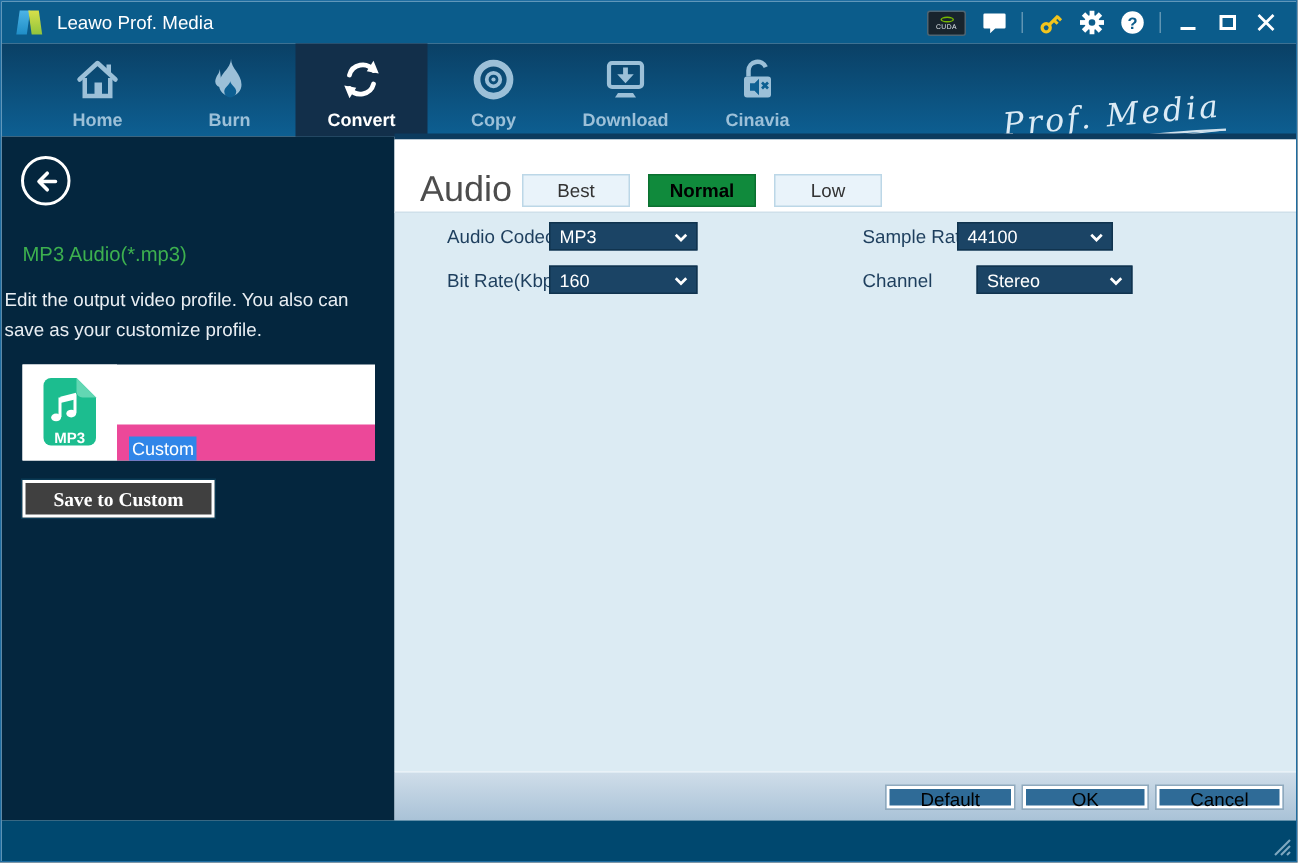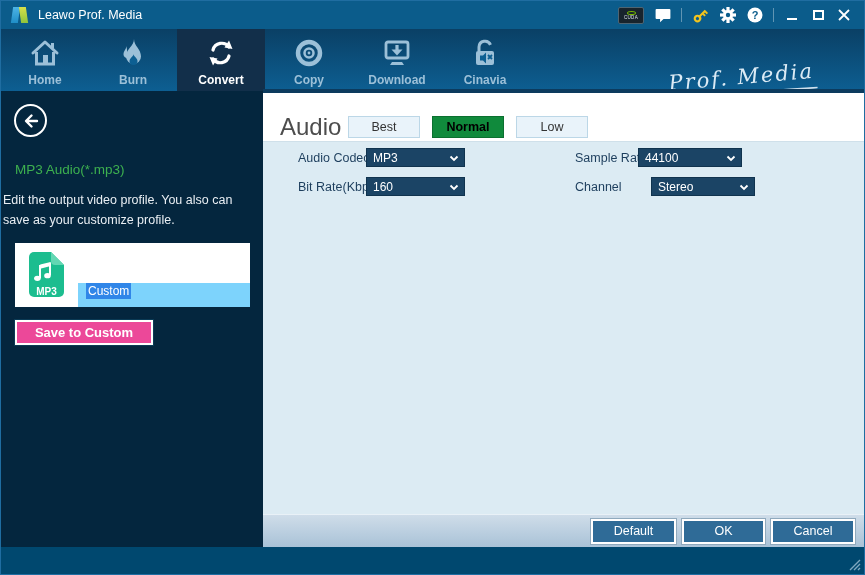--- a/index.html
+++ b/index.html
@@ -22,21 +22,21 @@
   .cuda .eye{ width:9px; height:4px; border:1px solid #76b900; border-radius:50%; }
   .cuda .cuda-txt{ color:#dfe6ea; font-size:4.5px; line-height:5px; letter-spacing:.3px; }
   .tb-ico{ width:17px; height:17px; display:flex; align-items:center; justify-content:center; cursor:pointer; }
   .tb-sep{ width:1px; height:14px; background:rgba(255,255,255,.35); }
   .win-btn{ display:flex; align-items:center; justify-content:center; width:16px; height:18px; cursor:pointer; }
   .min-glyph{ width:10px; height:2px; background:#fff; margin-top:8px; }
   .max-glyph{ width:11px; height:10px; border:2px solid #fff; }
 
   
   .navbar{ position:absolute; left:0; top:28px; width:100%; height:62px;
-    background:linear-gradient(#0a4065,#0d5f92); display:flex; padding-left:0; }
+    background:linear-gradient(#0a4065,#0d5f92); display:flex; padding-left:20px; }
   .tab{ width:88px; height:62px; display:flex; flex-direction:column; align-items:center;
     justify-content:flex-start; padding-top:9px; gap:5px; cursor:pointer; color:#9cc0d8; }
   .tab .nicon{ width:30px; height:30px; }
   .tab .nlabel{ font-size:12px; font-weight:bold; }
   .tab.active{ background:#122f4a; color:#fff; }
   .brand{ position:absolute; right:42px; top:36px; width:160px; text-align:center;
     transform:rotate(-5deg); color:#dcebf5; pointer-events:none; }
   .brand .brand-text{ font-family:"DejaVu Serif", serif; font-style:italic;
     font-size:21px; letter-spacing:2px; }
 
@@ -44,46 +44,46 @@
   .left{ position:absolute; left:0; top:90px; width:262px; bottom:27px; background:#04263e; }
   .back{ position:absolute; left:13px; top:13px; width:33px; height:33px; border:2.5px solid #fff;
     border-radius:50%; display:flex; align-items:center; justify-content:center; cursor:pointer; }
   .lp-title{ position:absolute; left:62px; top:17px; color:#fff; font-size:23px; font-weight:400; }
   .profile-name{ position:absolute; left:14px; top:71px; color:#3db04f; font-size:13.5px; }
   .desc{ position:absolute; left:2px; top:99px; width:236px; color:#e9eef3;
     font-size:12.5px; line-height:20px; }
   .card{ position:absolute; left:14px; top:152px; width:235px; height:64px; background:#fff;
     display:flex; cursor:pointer; }
   .card-iconzone{ width:63px; height:100%; display:flex; align-items:center; justify-content:center; background:#fff; }
-  .card-namezone{ flex:1; background:#7dd3fc; display:flex; align-items:flex-start;margin-top:40px; }
+  .card-namezone{ flex:1; background:#ec4899; display:flex; align-items:flex-end;margin-top:40px; }
   .sel-name{ margin-left:8px; background:#3086e8; color:#fff; font-size:12px; padding:1px 2px; cursor:text; }
-  .save-btn{ position:absolute; left:14px; top:229px; width:138px; height:25px; background:#ec4899;
+  .save-btn{ position:absolute; left:14px; top:229px; width:128px; height:25px; background:#404040;
     border:2px solid #fff; color:#fff; font-weight:bold; font-size:13px;
-    font-family:Liberation Sans, sans-serif; cursor:pointer; box-shadow:0 0 0 1px #0a3a55; }
+    font-family:Liberation Serif, serif; cursor:pointer; box-shadow:0 0 0 1px #0a3a55; }
 
   .right{ position:absolute; left:262px; top:88px; right:0; bottom:27px; }
   .right-strip{ position:absolute; left:0; top:0; right:0; height:4px; background:#0c3b5e; }
   .right-header{ position:absolute; left:0; top:4px; right:0; height:49px; background:#fff;
     border-bottom:1px solid #cfe0ea; }
   .audio-title{ position:absolute; left:17px; top:20px; color:#4d4d4d; font-size:24px; font-weight:400; }
   .quality{ position:absolute; left:85px; top:23px; display:flex; gap:12px; }
   .q-btn{ width:72px; height:22px; background:#e9f3fa; border:1px solid #bcd7e7; color:#333;
     font-size:12.5px; font-family:"Liberation Sans", sans-serif; cursor:pointer; }
   .q-btn.active{ background:#108a3c; border:1px solid #0b7030; color:#000000; font-weight:bold; }
 
   .form{ position:absolute; left:0; top:53px; right:0; bottom:33px; background:#dcebf3; }
   .f-label{ position:absolute; color:#1d3e5d; font-size:12.5px; }
   .f-select{ position:absolute; height:19px; background:#1b4465; border:1px solid #10334e;
     color:#fff; font-size:12px; display:flex; align-items:center; padding-left:6px; cursor:pointer; }
   .f-select .chev{ position:absolute; right:5px; top:6px; }
 
   .footer{ position:absolute; left:0; bottom:0; right:0; height:33px;
     background:linear-gradient(#cfdde9,#a9c2d7); border-top:1px solid #e9f1f7;
     display:flex; align-items:center; justify-content:flex-end; gap:6px; padding-right:9px; }
-  .ft-btn{ width:85px; height:25px; background:#2f6b97; border:2px solid #fff; color:#ffffff;
+  .ft-btn{ width:85px; height:15px; background:#2f6b97; border:2px solid #fff; color:#000000;
     font-size:12.5px; font-family:"Liberation Sans", sans-serif; cursor:pointer;
     box-shadow:0 0 0 1px #8fa9bd; }
 
   .bottom-strip{ position:absolute; left:0; bottom:0; width:100%; height:27px; background:#00486f; }
   .grip{ position:absolute; right:3px; bottom:3px; }
 </style>
 </head>
 <body>
 
 <div class="window">

